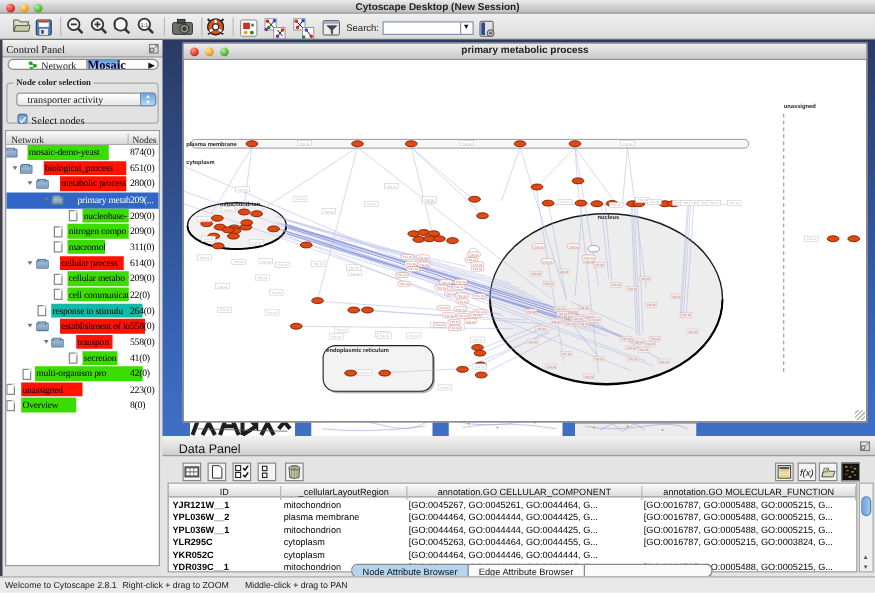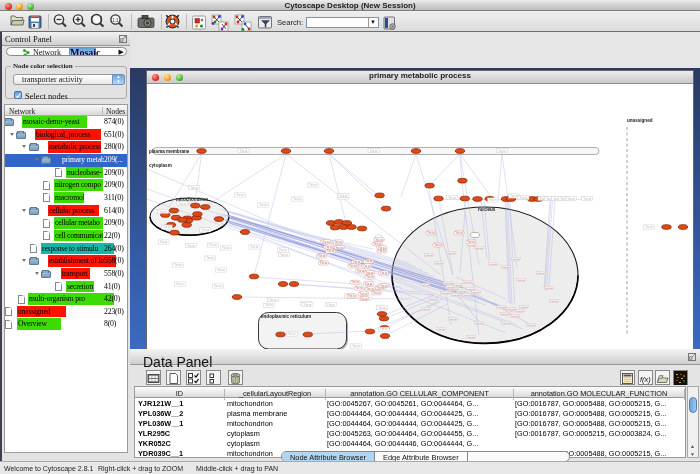--- a/index.html
+++ b/index.html
@@ -70,37 +70,37 @@
   background:linear-gradient(#a8c0dc,#7e9cbe); border:1px solid #5a7a9a; border-radius:1px; }
 .fold:before { content:""; position:absolute; left:0px; top:-2px; width:5px; height:2px;
   background:#8aa8c8; border:1px solid #5a7a9a; border-bottom:none; border-radius:1px 1px 0 0; }
 .file { position:absolute; top:1.5px; width:7px; height:9px;
   background:#fff; border:1px solid #888; }
 .file:before { content:""; position:absolute; right:-1px; top:-1px; width:0; height:0;
   border-left:3px solid transparent; border-top:3px solid #e2e2e2; }
 
 
 #desktop { left:130px; top:32px; width:570px; height:317px;
-  background:linear-gradient(#2a3a62,#3764b5 75%,#3f6fc6);margin-top:36px; }
+  background:linear-gradient(#2a3a62,#3764b5 75%,#3f6fc6); }
 #iwin { position:absolute; left:16px; top:2px; width:548px; height:304px;
   background:#fff; border:1px solid #666; }
 #iwtitle { position:absolute; left:0; top:0; width:100%; height:13px;
   background:linear-gradient(#ececec,#c9c9c9); border-bottom:1px solid #8e8e8e;
   font-size:8px; font-weight:bold; color:#222; text-align:center; }
 #grip { position:absolute; right:1px; bottom:1px; width:8px; height:8px;
   background:repeating-linear-gradient(135deg,#fff 0,#fff 1px,#bbb 1.5px,#bbb 2.5px); }
 
 
 .frag { position:absolute; background:#fdfdfd; border-top:1px solid #999; }
 
 
 #dpanel { left:130px; top:349px; width:570px; height:112px; background:#e4e4e4; }
 #dphead { position:absolute; left:0; top:0; width:100%; height:16px;
   background:linear-gradient(#f4f4f4,#cfcfcf); border-bottom:1px solid #9a9a9a;
-  font-size:14px; color:#111; padding:5px 0 0 13px; }
+  font-size:10px; color:#111; padding:5px 0 0 13px; }
 .dicon { position:absolute; top:21px; width:15px; height:15px; background:#f4f4f4;
   border:1px solid #888; }
 #dtable { position:absolute; left:4px; top:37px; width:552px; height:72px;
   background:#fff; border:1px solid #999; overflow:hidden; font-size:7.3px; }
 #dthead { position:absolute; left:0; top:0; width:100%; height:11px;
   background:linear-gradient(#fcfcfc,#dcdcdc); border-bottom:1px solid #999;
   color:#111; }
 #dthead span { position:absolute; top:1.5px; text-align:center; border-right:1px solid #b5b5b5; height:11px;}
 .drow { position:absolute; left:0; width:100%; height:10px; line-height:10px; color:#000; }
 .drow span { position:absolute; white-space:nowrap; overflow:hidden; }

